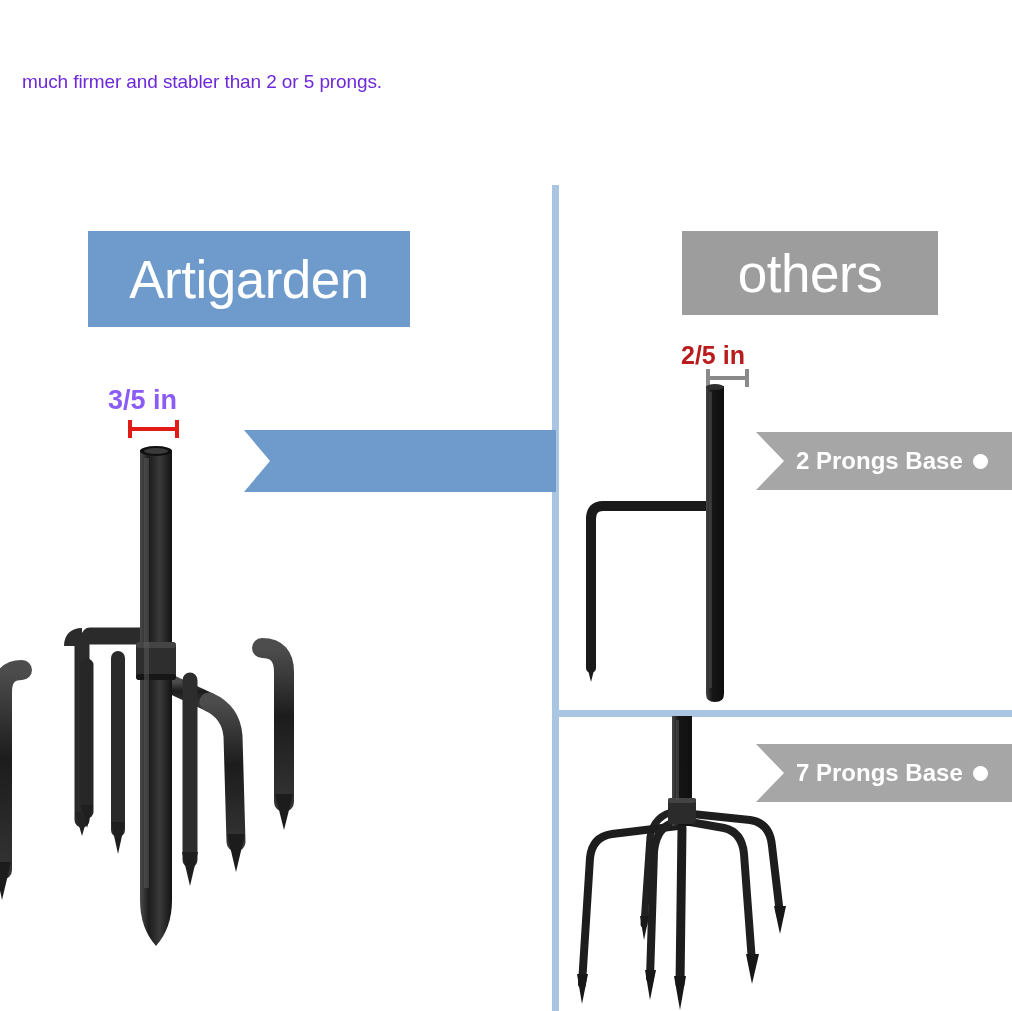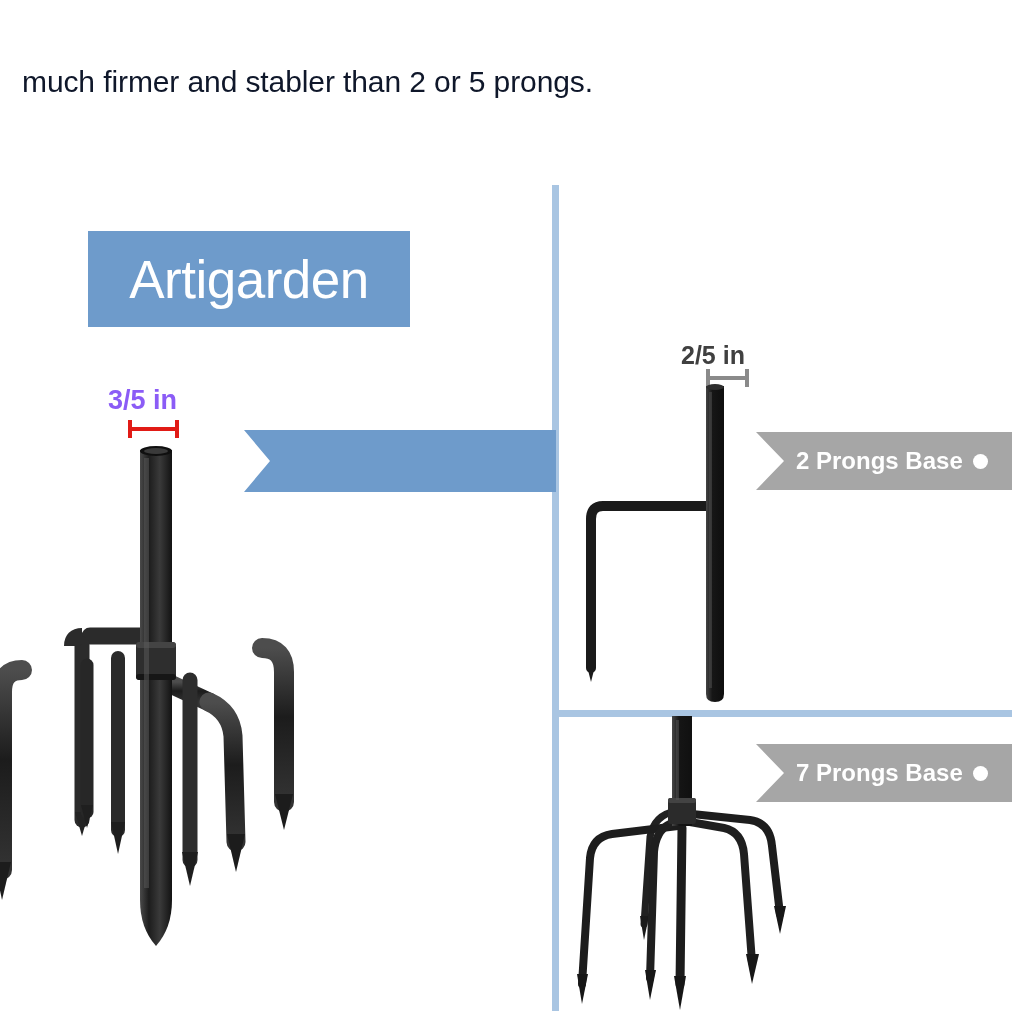--- a/index.html
+++ b/index.html
@@ -31,23 +31,23 @@
     white-space: nowrap;
     letter-spacing: -0.2px;
   }
   .header-title .strong {
     font-weight: 700;
   }
   .header-sub {
     position: absolute;
     left: 22px;
     top: 62px;
-    font-size: 30px;
+    font-size: 19px;
     line-height: 40px;
-    color: #0f172a;
+    color: #6d28d9;
     font-weight: 400;
     white-space: nowrap;
     letter-spacing: -0.1px;
   }
 
   
   .divider-v {
     position: absolute;
     left: 552px;
     top: 185px;
@@ -101,21 +101,21 @@
     font-weight: 700;
     white-space: nowrap;
   }
   .dim-red .dim-label {
     color: #8b5cf6;
     font-size: 27px;
     left: 108px;
     top: 385px;
   }
   .dim-gray .dim-label {
-    color: #404040;
+    color: #b91c1c;
     font-size: 25px;
     left: 681px;
     top: 341px;
   }
   .dim-bar {
     position: absolute;
     height: 4px;
   }
   .dim-cap {
     position: absolute;
@@ -204,20 +204,23 @@
 
 <div id="page">
 
   <div class="header-sub">much firmer and stabler than 2 or 5 prongs.</div>
 
   <div class="divider-v"></div>
   <div class="divider-h"></div>
 
   <div class="chip chip-brand">
     <span>Artigarden</span>
+  </div>
+  <div class="chip chip-others">
+    <span>others</span>
   </div>
 
   <div class="dim dim-red">
     <span class="dim-label">3/5 in</span>
     <div class="dim-bar" style="left:130px; top:427px; width:48px;"></div>
     <div class="dim-cap" style="left:128px; top:420px;"></div>
     <div class="dim-cap" style="left:175px; top:420px;"></div>
   </div>
 
   <div class="dim dim-gray">

